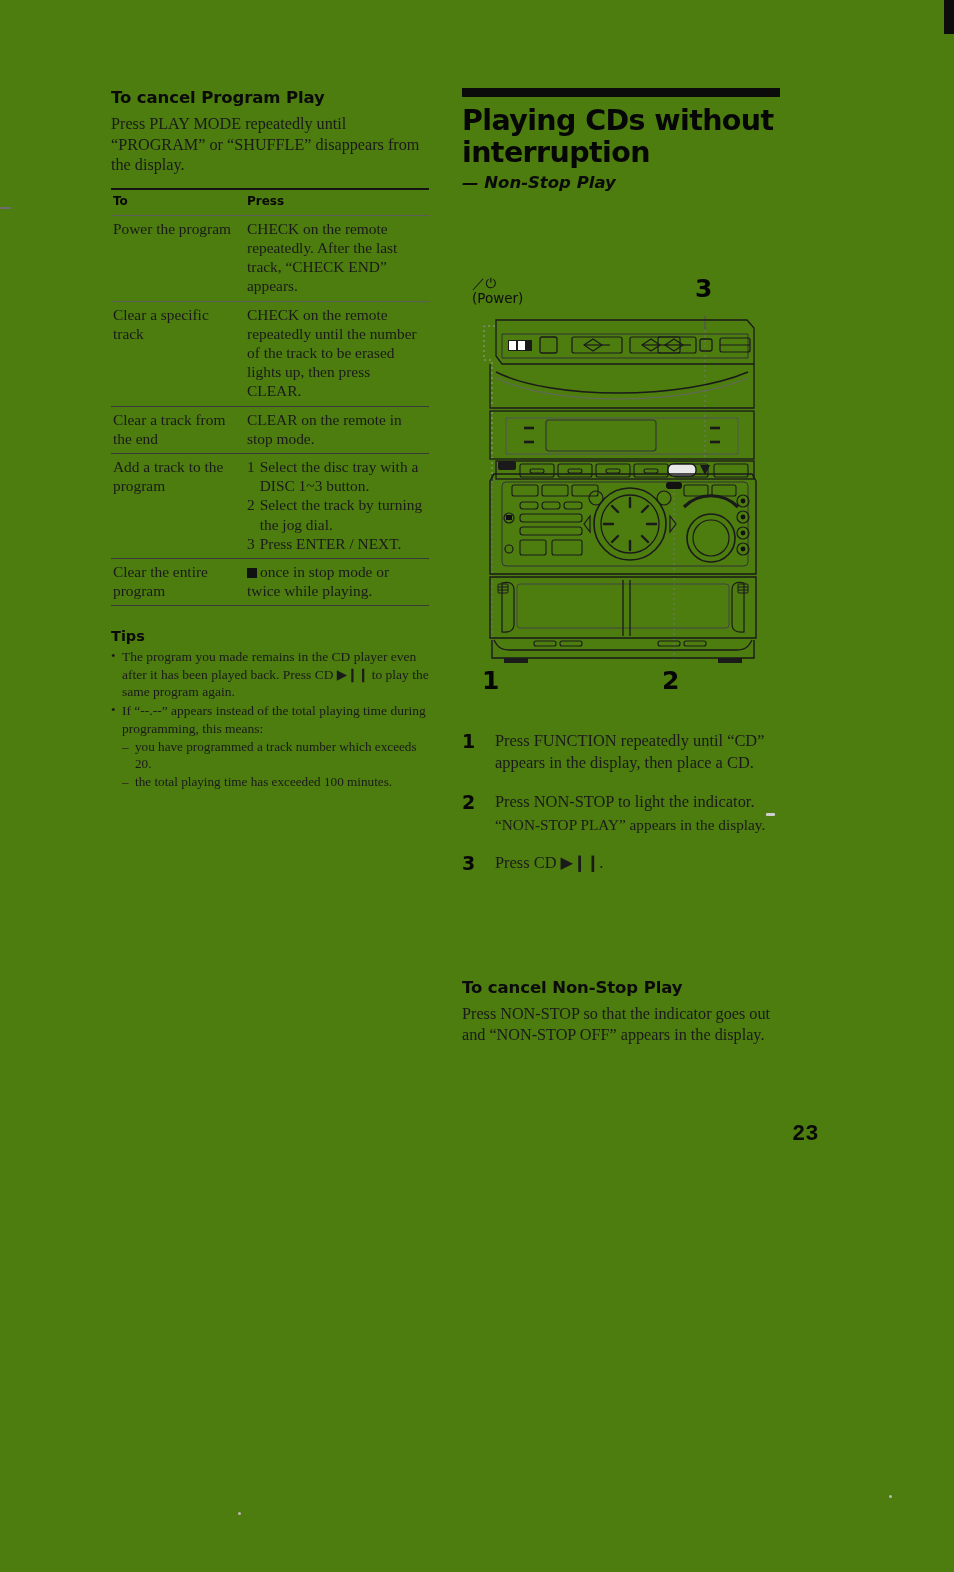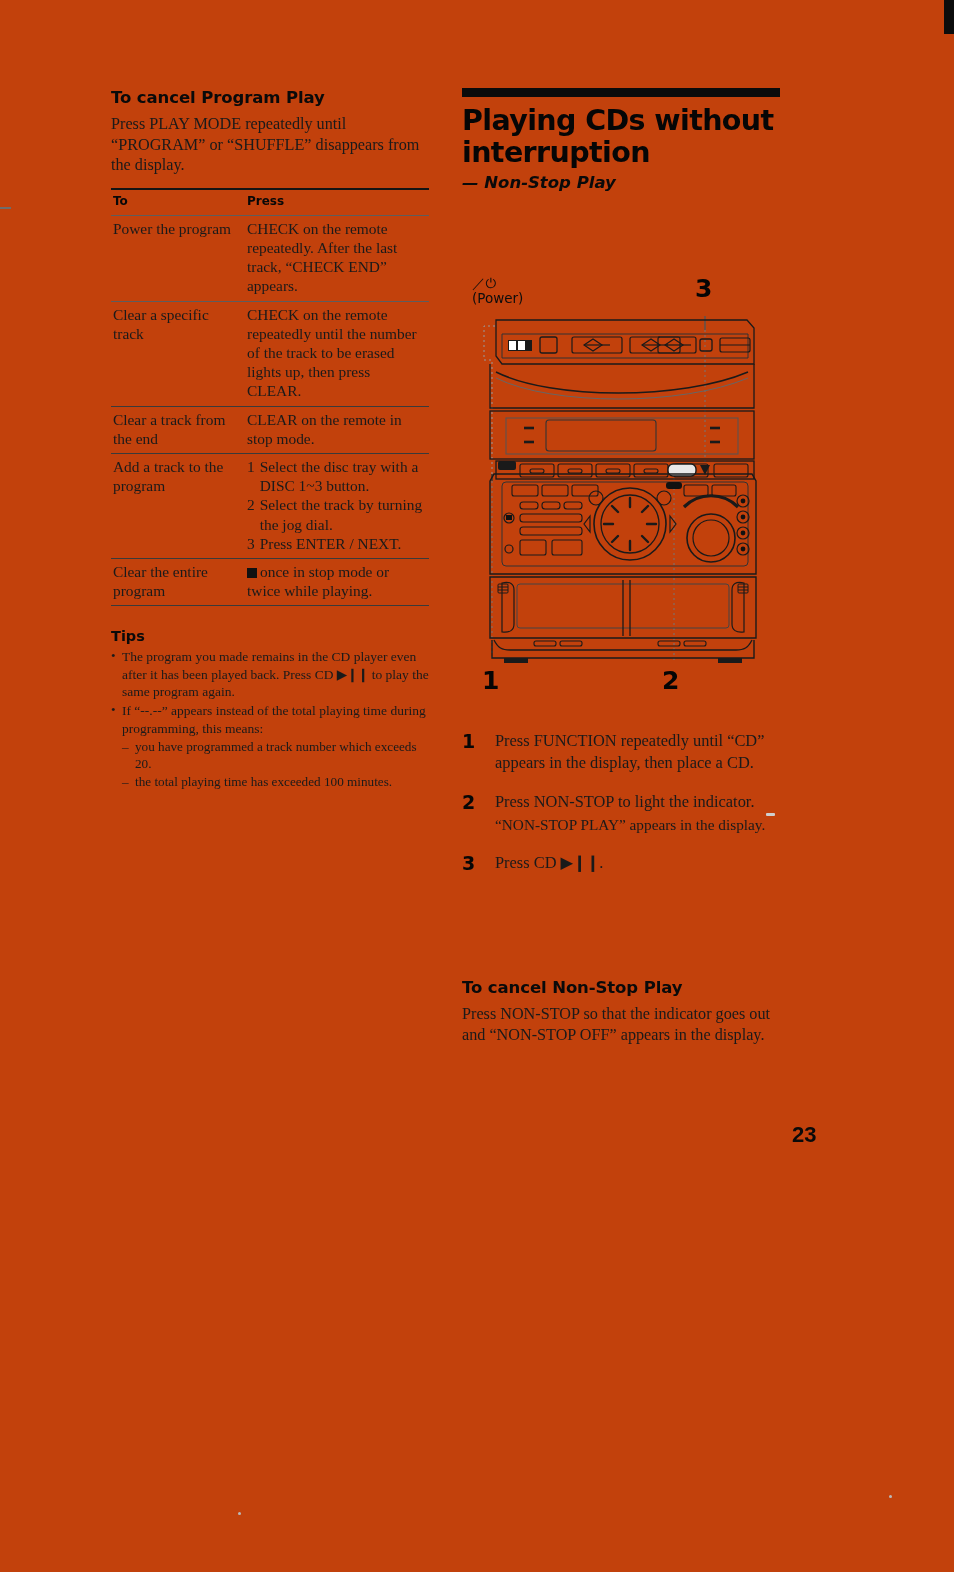--- a/index.html
+++ b/index.html
@@ -4,21 +4,21 @@
 <style>
   html, body {
     margin: 0;
     padding: 0;
     background: #ffffff;
   }
   #page {
     position: relative;
     width: 954px;
     height: 1572px;
-    background: #c2410c;
+    background: #4d7c0f;
     overflow: hidden;
     font-family: "Liberation Serif", serif;
     color: #111111;
   }
 
   
   .corner-mark {
     position: absolute;
     top: 0px; right: 0px;
     width: 10px; height: 34px;
@@ -249,21 +249,21 @@
   #cancel-nonstop {
     position: absolute;
     left: 462px;
     top: 978px;
     width: 330px;
   }
   #pageno {
     position: absolute;
     left: 792px;
     top: 1122px;
-    font-family: Liberation Sans, sans-serif;
+    font-family: Liberation Mono, monospace;
     font-weight: bold;
     font-size: 22px;
     color: #0a0a0a;
   }
 </style>
 </head>
 <body>
 
 <div id="page">
 

